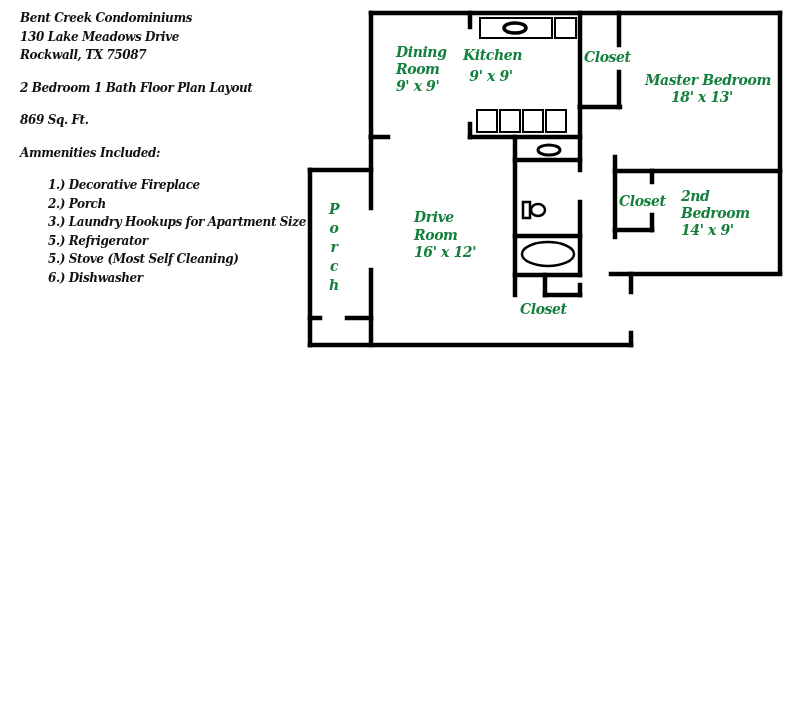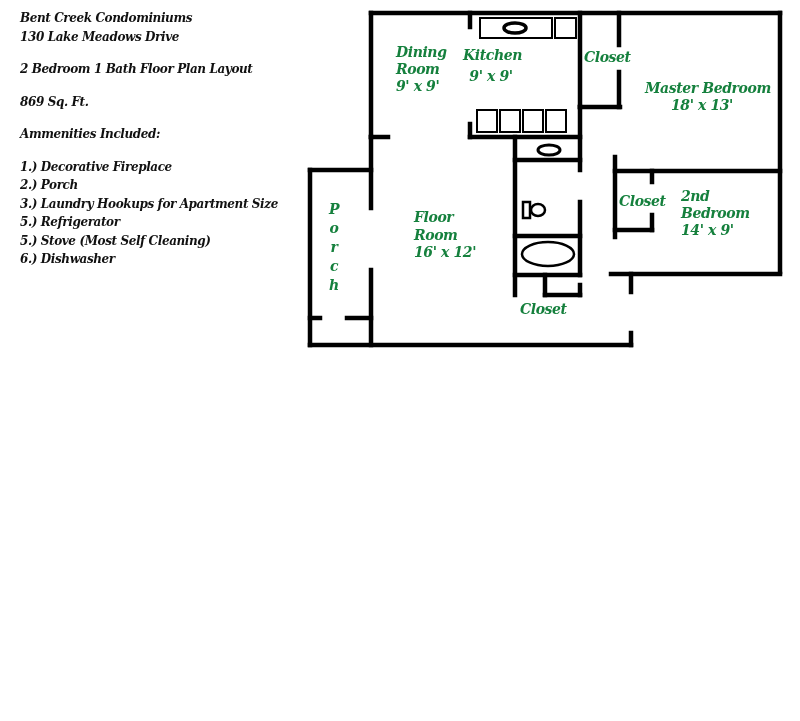--- a/index.html
+++ b/index.html
@@ -22,21 +22,21 @@
       width: 290px;
       font-style: italic;
       font-weight: bold;
       font-size: 12px;
       line-height: 18.5px;
       font-family: "DejaVu Serif", "Liberation Serif", serif;
       letter-spacing: -0.4px;
     }
     .info .line { display: block; white-space: nowrap; }
     .info .gap { height: 14px; }
-    .info .amenity { display: block; white-space: nowrap; }
+    .info .amenity { display: block; white-space: nowrap; margin-left: 28px; }
     .plan {
       position: absolute;
       left: 0;
       top: 0;
       width: 800px;
       height: 721px;
     }
     .label {
       position: absolute;
       font-style: italic;
@@ -50,20 +50,21 @@
     }
     .label .ln { display: block; }
     .porch-letters .ln { display: block; line-height: 19px; text-align: center; }
   </style>
 </head>
 <body>
 
 <div class="info">
   <span class="line">Bent Creek Condominiums</span>
   <span class="line">130 Lake Meadows Drive</span>
+  <span class="line">Rockwall, TX 75087</span>
   <div class="gap"></div>
   <span class="line">2 Bedroom 1 Bath Floor Plan Layout</span>
   <div class="gap"></div>
   <span class="line">869 Sq. Ft.</span>
   <div class="gap"></div>
   <span class="line">Ammenities Included:</span>
   <div class="gap"></div>
   <div>
     <span class="amenity">1.) Decorative Fireplace</span>
     <span class="amenity">2.) Porch</span>
@@ -173,35 +174,35 @@
 
 <div class="label" style="left:463px; top:47px; text-align:center; width:56px;">
   <span class="ln">Kitchen</span>
   <span class="ln" style="margin-top:4px;">9' x 9'</span>
 </div>
 
 <div class="label" style="left:584px; top:49px;">
   <span class="ln">Closet</span>
 </div>
 
-<div class="label" style="left:645px; top:72px; text-align:center; width:114px;margin-top:8px;">
+<div class="label" style="left:645px; top:72px; text-align:center; width:114px;">
   <span class="ln">Master Bedroom</span>
   <span class="ln">18' x 13'</span>
 </div>
 
 <div class="label porch-letters" style="left:327px; top:200px; width:14px;">
   <span class="ln">P</span>
   <span class="ln">o</span>
   <span class="ln">r</span>
   <span class="ln">c</span>
   <span class="ln">h</span>
 </div>
 
 <div class="label" style="left:414px; top:209px; line-height:17.5px;">
-  <span class="ln">Floor</span>
+  <span class="ln">Drive</span>
   <span class="ln">Room</span>
   <span class="ln">16' x 12'</span>
 </div>
 
 <div class="label" style="left:619px; top:193px;">
   <span class="ln">Closet</span>
 </div>
 
 <div class="label" style="left:681px; top:188px;">
   <span class="ln">2nd</span>

